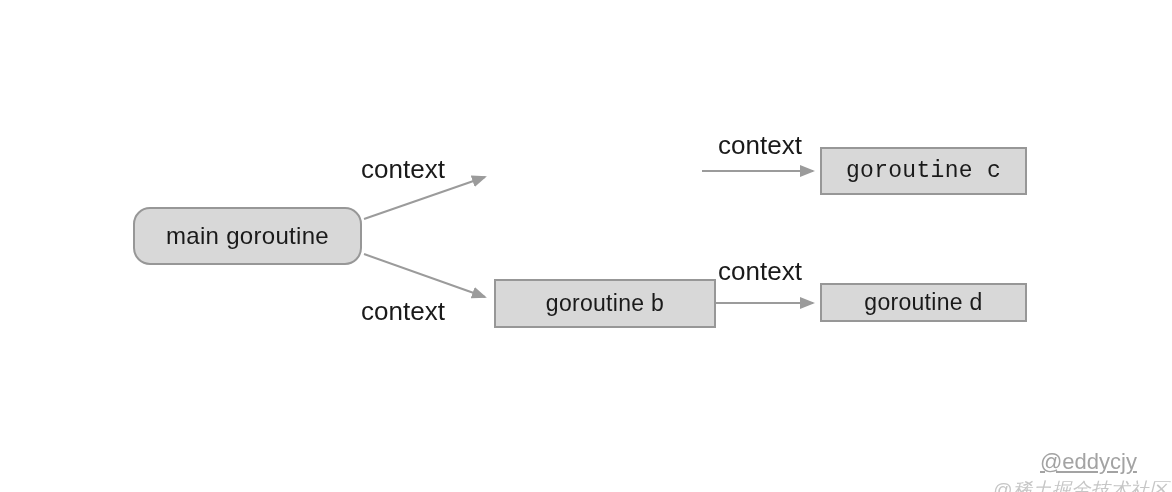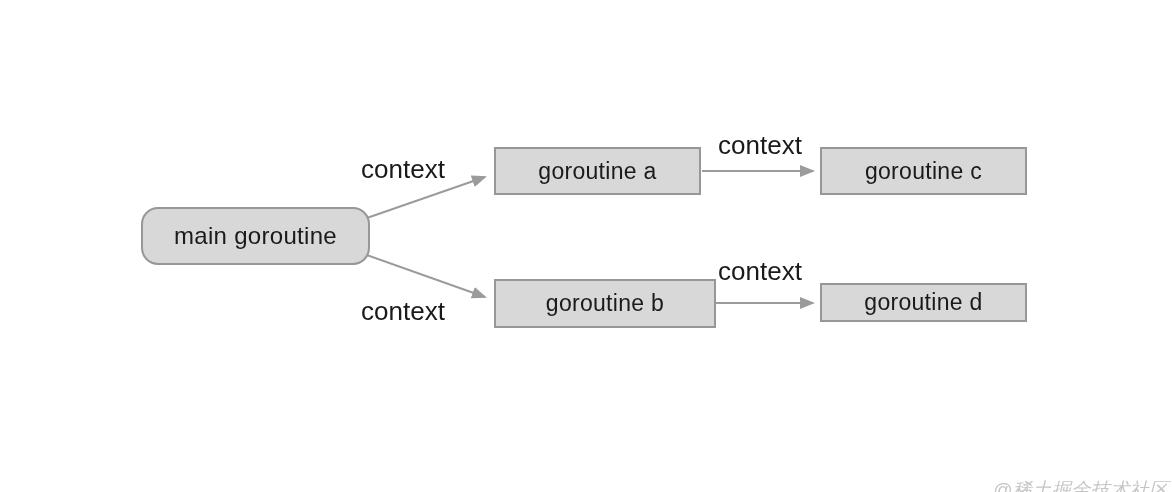--- a/index.html
+++ b/index.html
@@ -20,25 +20,25 @@
     position: absolute;
     background: var(--node-fill);
     border: 2px solid var(--node-border);
     display: flex;
     align-items: center;
     justify-content: center;
     color: var(--text);
     font-size: 23px;
     letter-spacing: 0.3px;
   }
-  .node.rounded { border-radius: 17px; font-size: 24px; margin-left: 8px; }
+  .node.rounded { border-radius: 17px; font-size: 24px; }
 
   #node-main { left: 133px; top: 207px; width: 229px; height: 58px; }
   #node-a    { left: 494px; top: 147px; width: 207px; height: 48px; }
-  #node-c    { left: 820px; top: 147px; width: 207px; height: 48px; }
+  #node-c    { left: 820px; top: 147px; width: 207px; height: 48px; font-family: Liberation Mono, monospace; }
   #node-b    { left: 494px; top: 279px; width: 222px; height: 49px; }
   #node-d    { left: 820px; top: 283px; width: 207px; height: 39px; }
 
   svg.arrows { position: absolute; inset: 0; width: 1172px; height: 492px; pointer-events: none; }
   svg.arrows line { stroke: var(--arrow); stroke-width: 2; }
   svg.arrows .head { fill: var(--arrow); }
 
   .edge-label {
     position: absolute;
     width: 90px;
@@ -84,23 +84,20 @@
 
     <line x1="702" y1="171" x2="813" y2="171" marker-end="url(#arrowhead)"></line>
 
     <line x1="702" y1="303" x2="813" y2="303" marker-end="url(#arrowhead)"></line>
   </svg>
 
   <div class="node rounded" id="node-main">
     <span>main goroutine</span>
   </div>
 
-  <div class="node" id="node-a">
-    <span>goroutine a</span>
-  </div>
 
   <div class="node" id="node-c">
     <span>goroutine c</span>
   </div>
 
   <div class="node" id="node-b">
     <span>goroutine b</span>
   </div>
 
   <div class="node" id="node-d">
@@ -110,14 +107,15 @@
   <div class="edge-label" id="ctx-1">context</div>
 
   <div class="edge-label" id="ctx-2">context</div>
 
   <div class="edge-label" id="ctx-3">context</div>
 
   <div class="edge-label" id="ctx-4">context</div>
 
   <span class="watermark wm-community">@稀土掘金技术社区</span>
 
+  <span class="watermark wm-author">@eddycjy</span>
 
 </div>
 
 </body></html>

